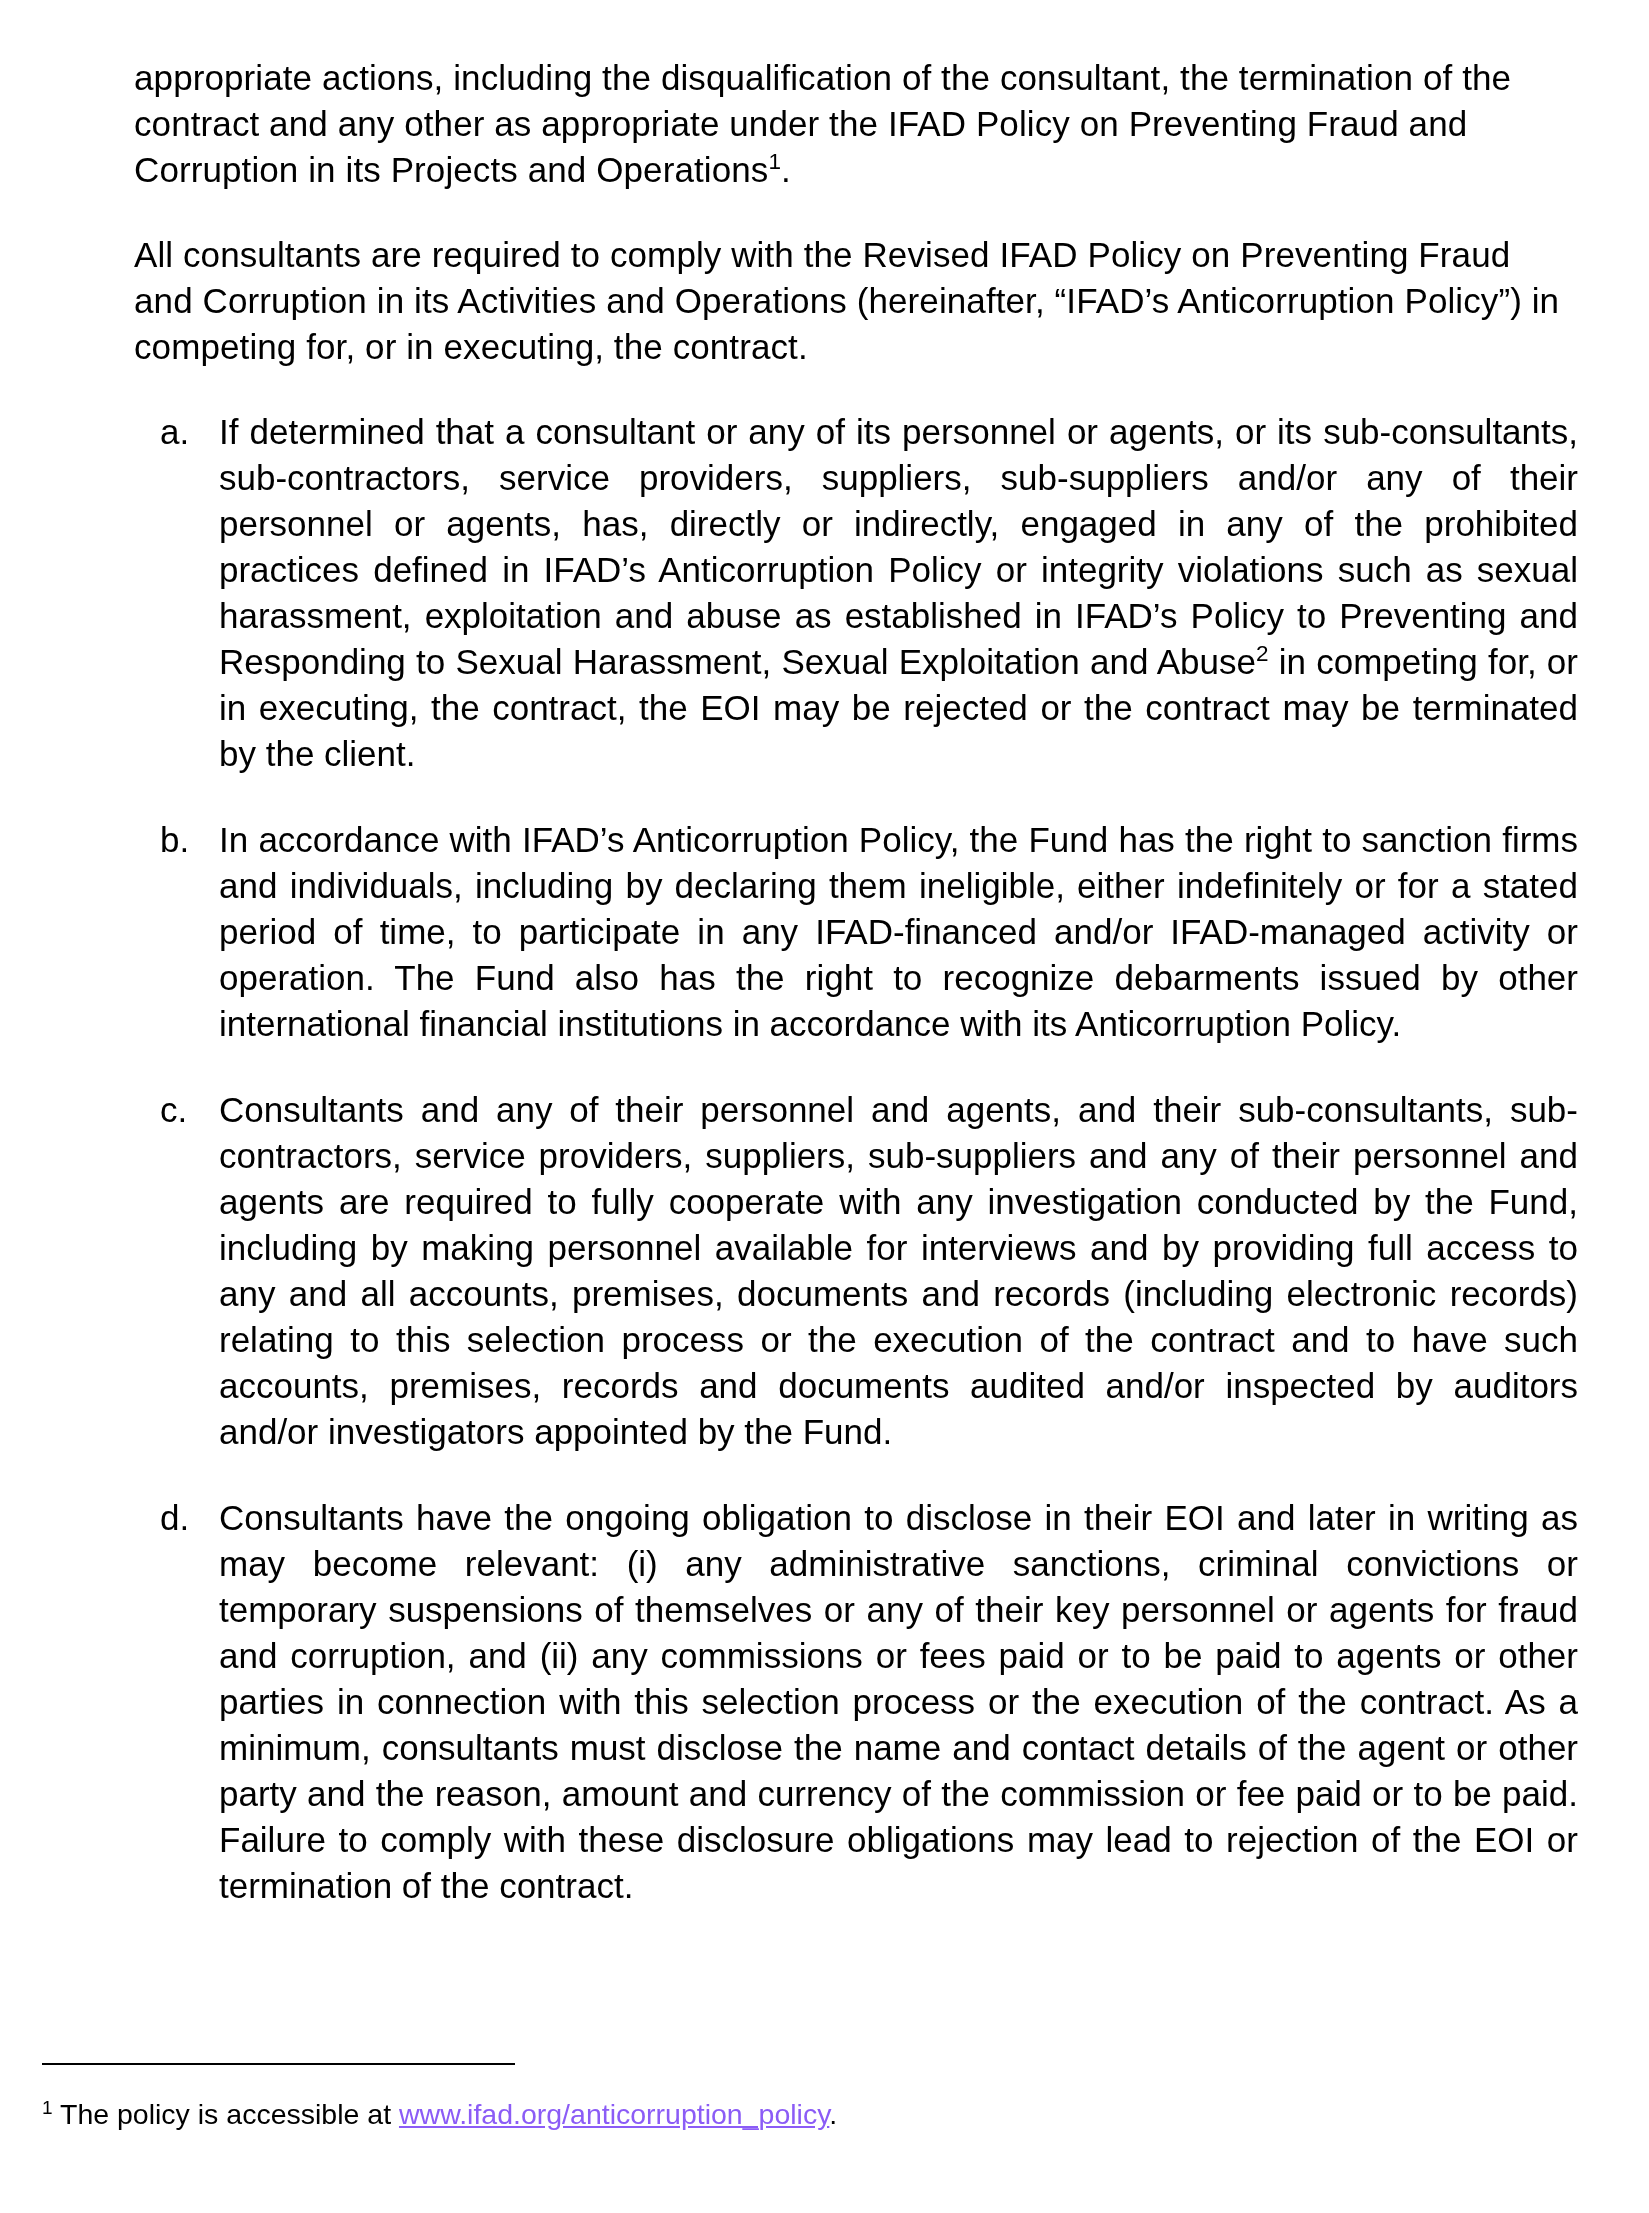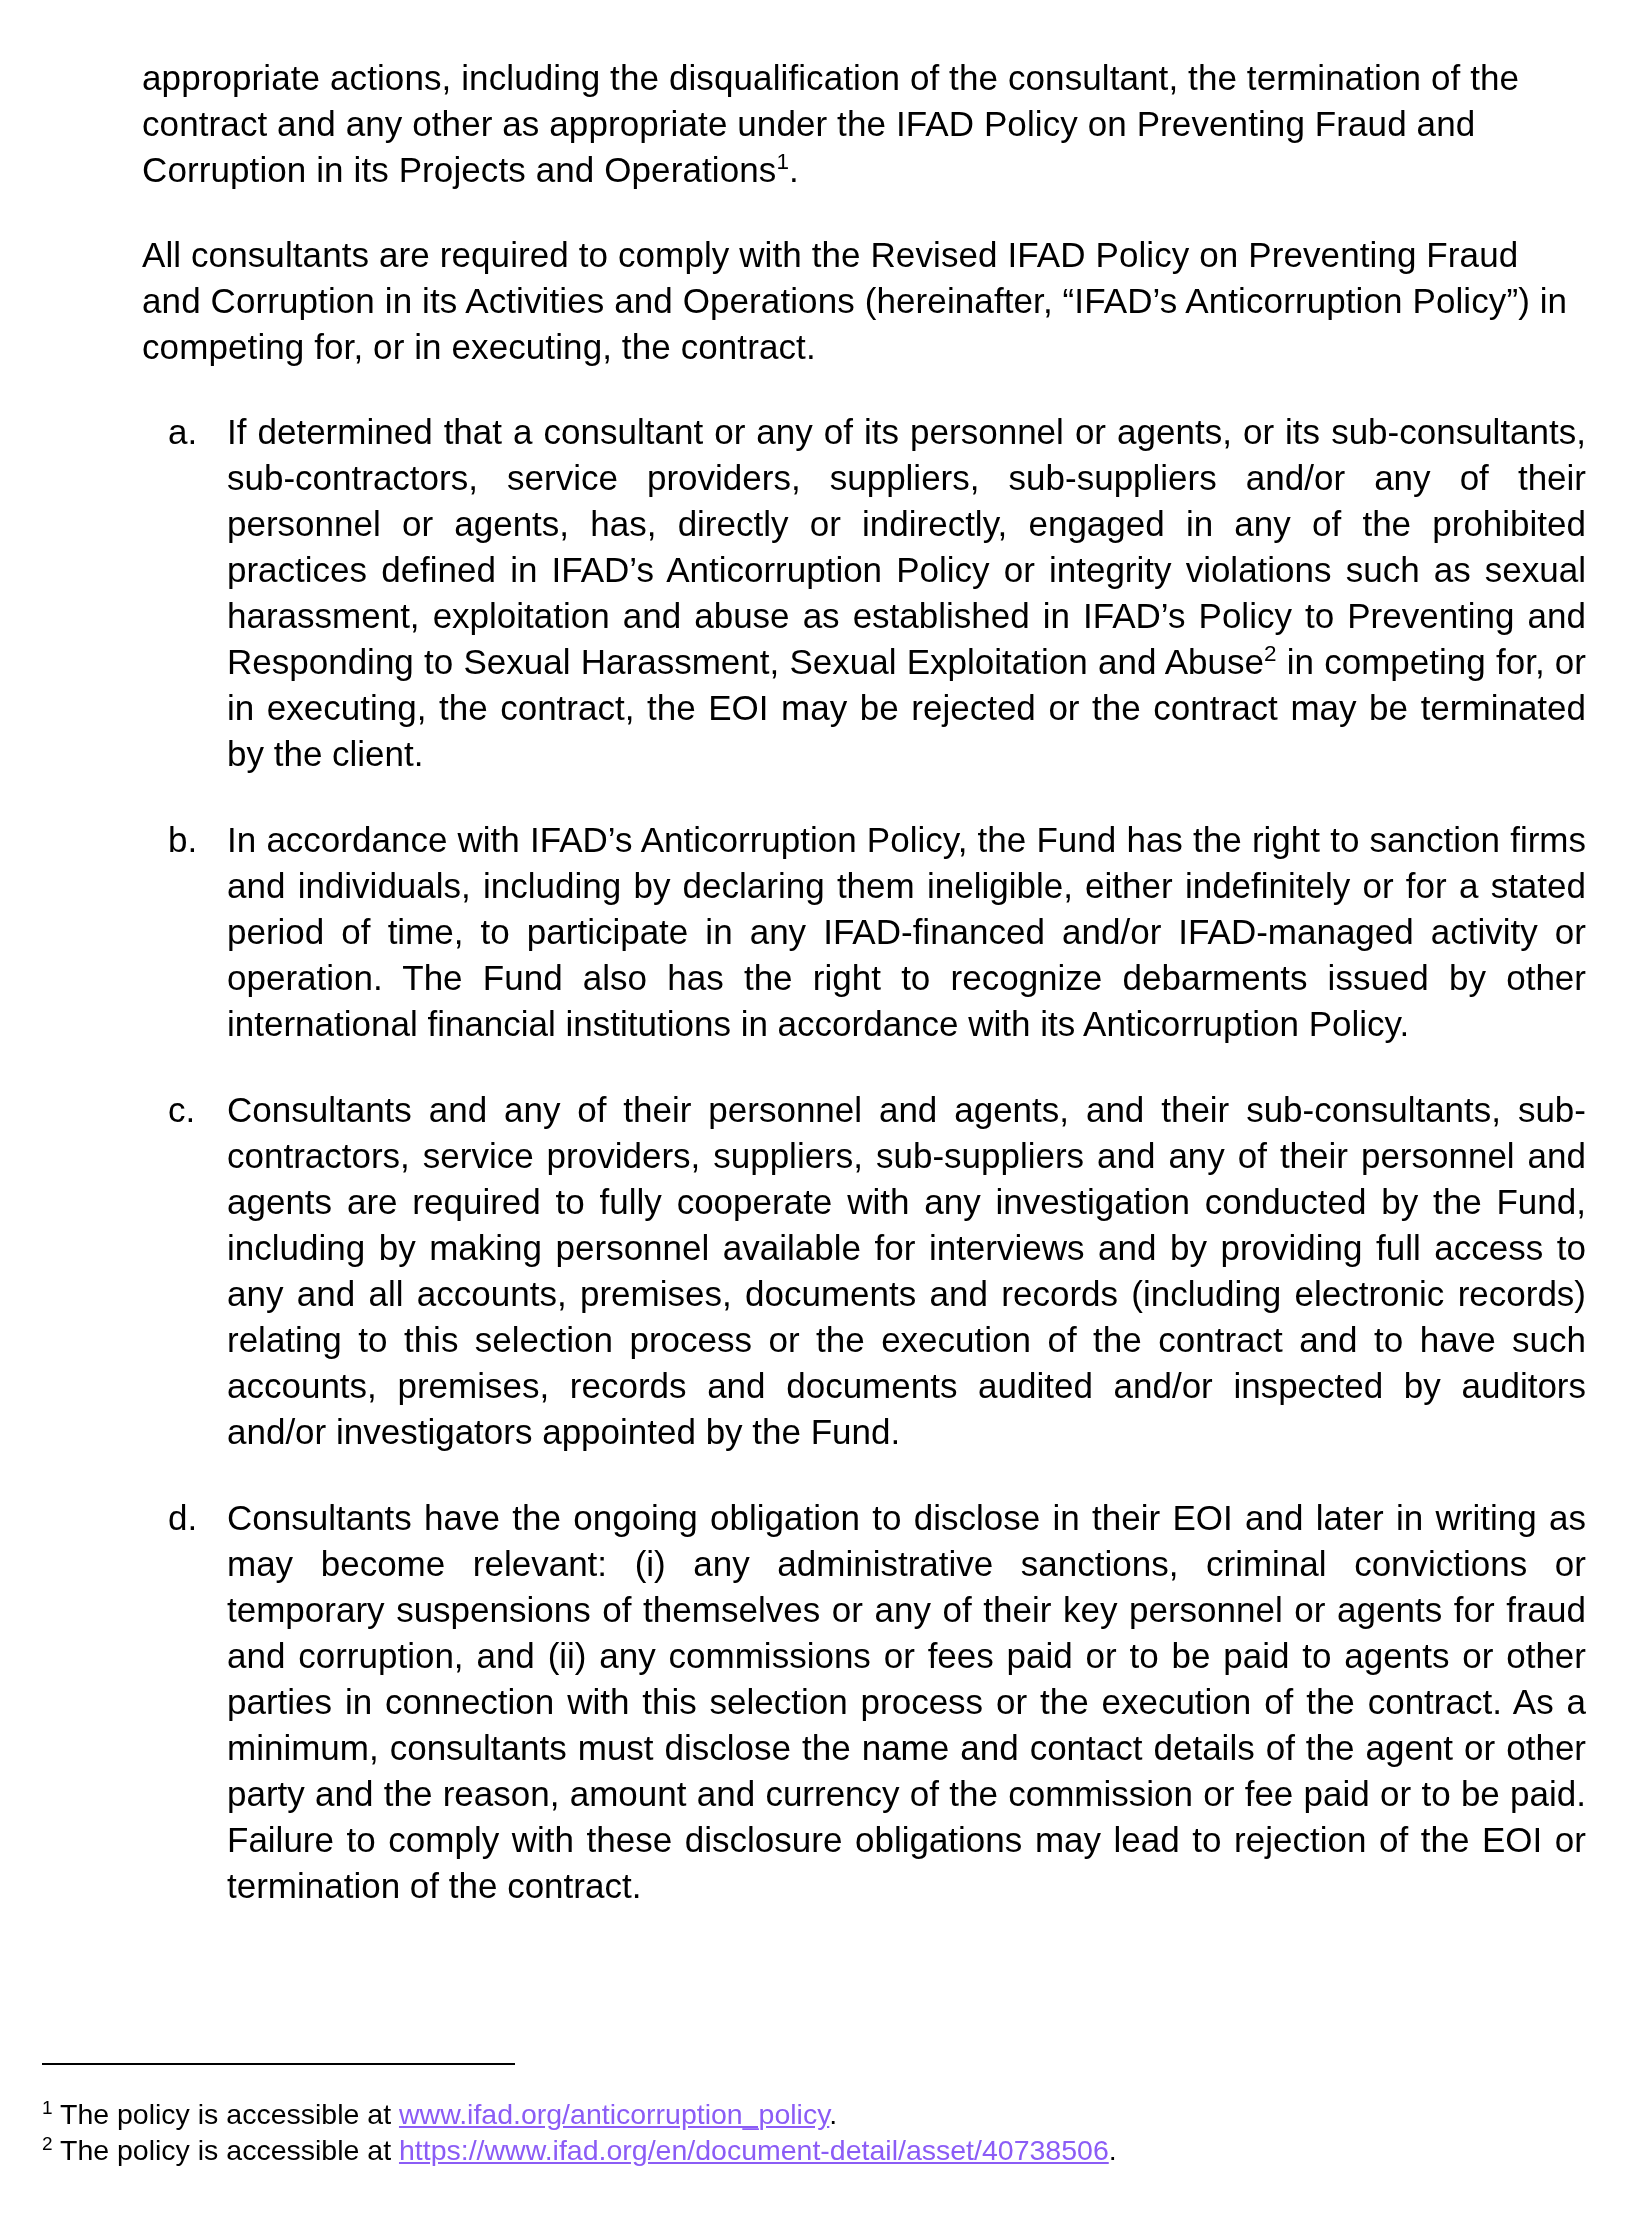--- a/index.html
+++ b/index.html
@@ -1,20 +1,20 @@
 <!DOCTYPE html>
 <html style="font-size:14px"><head>
 <meta charset="utf-8">
 <style>
   html, body { margin: 0; padding: 0; background: #ffffff; }
   body {
     width: 1650px; height: 2214px; position: relative; overflow: hidden;
     font-family: "Liberation Sans", sans-serif; color: #000;
   }
-  .page { position: absolute; left: 142px; top: 55px; width: 1444px; }
+  .page { position: absolute; left: 134px; top: 55px; width: 1444px; }
   .para {
     font-size: 35px; line-height: 46px; margin: 0 0 39px 0;
     letter-spacing: 0.1px;
   }
   .list { margin: 0; padding: 0; list-style: none; }
   .item { position: relative; padding-left: 85px; margin-bottom: 40px; }
   .item .marker { position: absolute; left: 26px; top: 0; font-size: 35px; line-height: 46px; }
   .item .text { font-size: 35px; line-height: 46px; text-align: justify; }
   sup { font-size: 22.5px; line-height: 0; vertical-align: 13px; }
   .rule { position: absolute; left: 42px; top: 2063px; width: 473px; height: 1.7px; background: #000; }
@@ -47,15 +47,14 @@
       <span class="marker">d.</span>
       <div class="text">Consultants have the ongoing obligation to disclose in their EOI and later in writing as may become relevant: (i) any administrative sanctions, criminal convictions or temporary suspensions of themselves or any of their key personnel or agents for fraud and corruption, and (ii) any commissions or fees paid or to be paid to agents or other parties in connection with this selection process or the execution of the contract. As a minimum, consultants must disclose the name and contact details of the agent or other party and the reason, amount and currency of the commission or fee paid or to be paid. Failure to comply with these disclosure obligations may lead to rejection of the EOI or termination of the contract.</div>
     </li>
   </ul>
 </div>
 
 <div class="rule"></div>
 
 <div class="footnotes">
   <div><sup>1</sup><span> The policy is accessible at </span><a class="fn-link">www.ifad.org/anticorruption_policy</a><span>.</span></div>
-  <div><sup>2</sup><span> The policy is accessible at </span><a class="fn-link">https://www.ifad.org/en/document-detail/asset/40738506</a><span>.</span></div>
 </div>
 
 
 </body></html>

